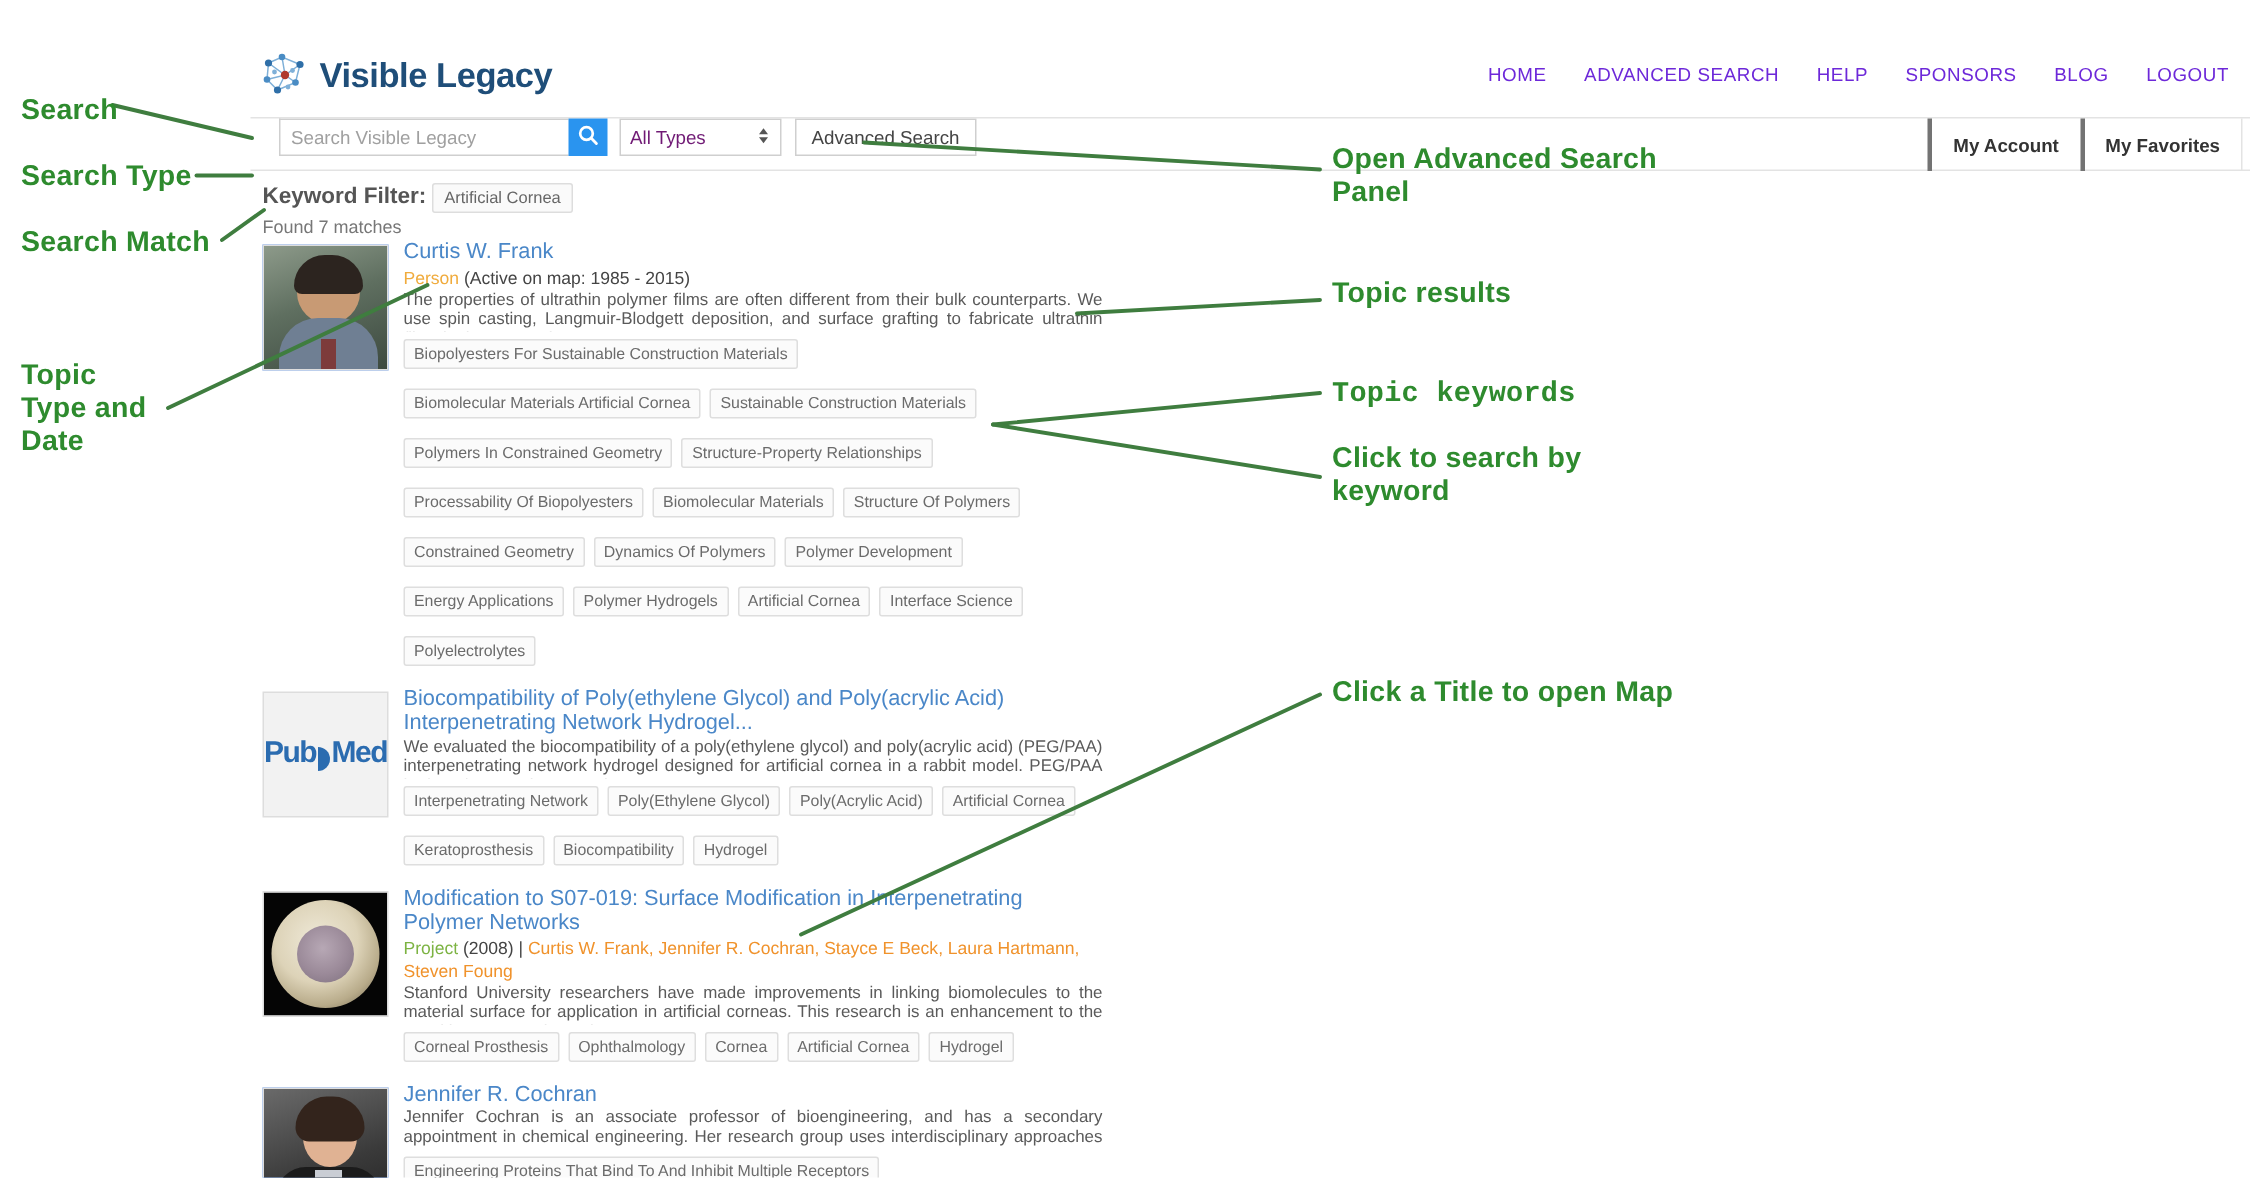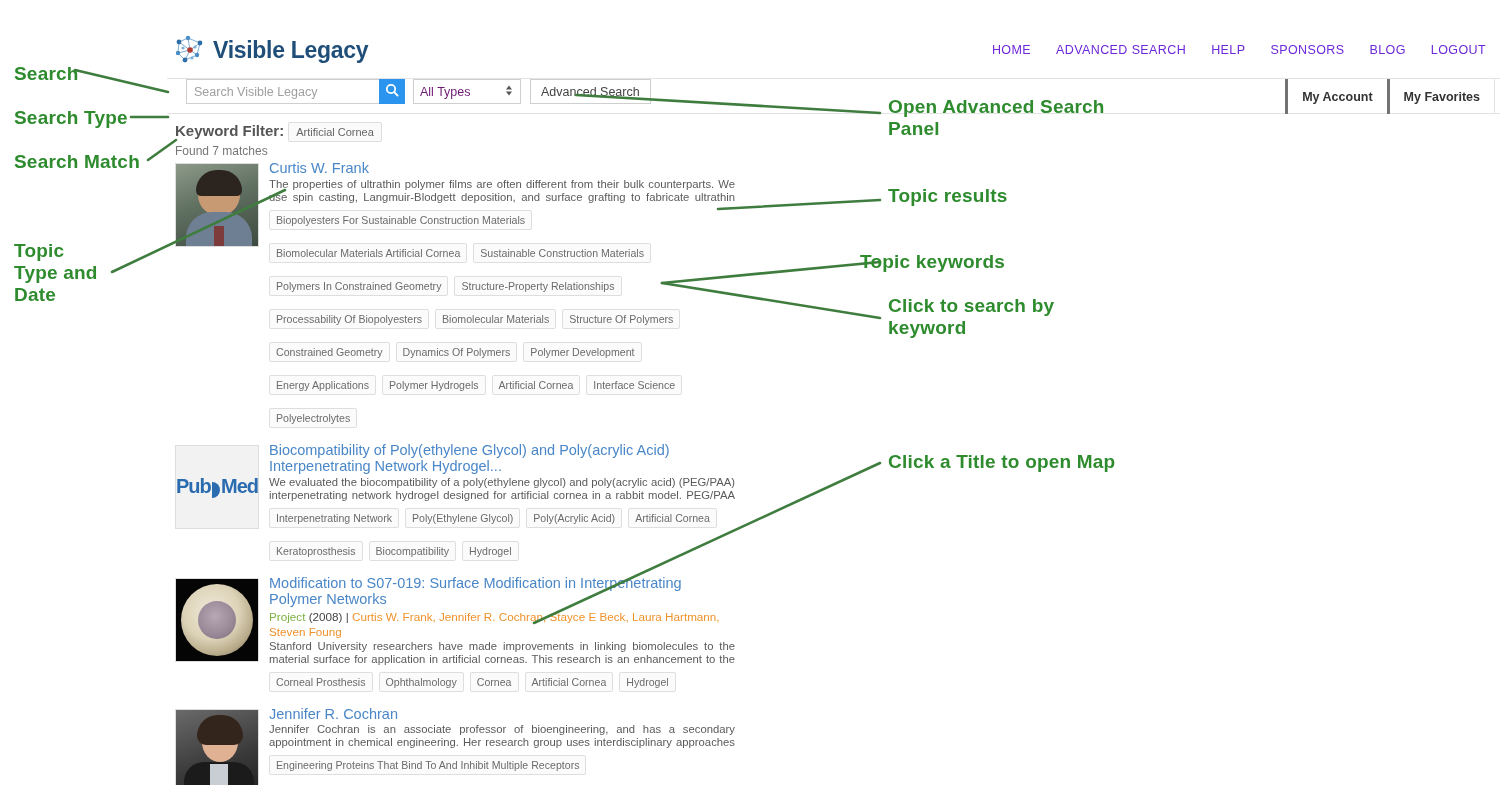--- a/index.html
+++ b/index.html
@@ -253,20 +253,24 @@
         <div class="thumb-wrap">
           <div class="thumb">
             <div class="portrait1">
               <span class="hair"></span>
                 <span class="tie"></span>
             </div>
           </div>
         </div>
         <div class="rbody">
           <a class="rtitle" href="#">Curtis W. Frank</a>
+          <div class="rmeta">
+            <span class="rtype person">Person</span>
+            <span>(Active on map: 1985 - 2015)</span>
+          </div>
           <div class="rdesc">The properties of ultrathin polymer films are often different from their bulk counterparts. We use spin casting, Langmuir-Blodgett deposition, and surface grafting to fabricate ultrathin films in the range of 100 to 1000</div>
           <div class="tags">
             <span class="tag">Biopolyesters For Sustainable Construction Materials</span>
             <span class="tag">Biomolecular Materials Artificial Cornea</span>
             <span class="tag">Sustainable Construction Materials</span>
             <span class="tag">Polymers In Constrained Geometry</span>
             <span class="tag">Structure-Property Relationships</span>
             <span class="tag">Processability Of Biopolyesters</span>
             <span class="tag">Biomolecular Materials</span>
             <span class="tag">Structure Of Polymers</span>
@@ -383,18 +387,18 @@
 
   <div class="anno-label" style="left:14px; top:63px;">Search</div>
   <div class="anno-label" style="left:14px; top:107px;">Search Type</div>
   <div class="anno-label" style="left:14px; top:151px;">Search Match</div>
   <div class="anno-label" style="left:14px; top:240px;">Topic
 Type and
 Date</div>
   <div class="anno-label" style="left:888px; top:96px;">Open Advanced Search
 Panel</div>
   <div class="anno-label" style="left:888px; top:185px;">Topic results</div>
-  <div class="anno-label" style="left:860px; top:251px;">Topic keywords</div>
+  <div class="anno-label" style="left:888px; top:251px;font-family:Liberation Mono, monospace;">Topic keywords</div>
   <div class="anno-label" style="left:888px; top:451px;">Click a Title to open Map</div>
   <div class="anno-label" style="left:888px; top:295px;">Click to search by
 keyword</div>
 
 </div>
 
 </body></html>

